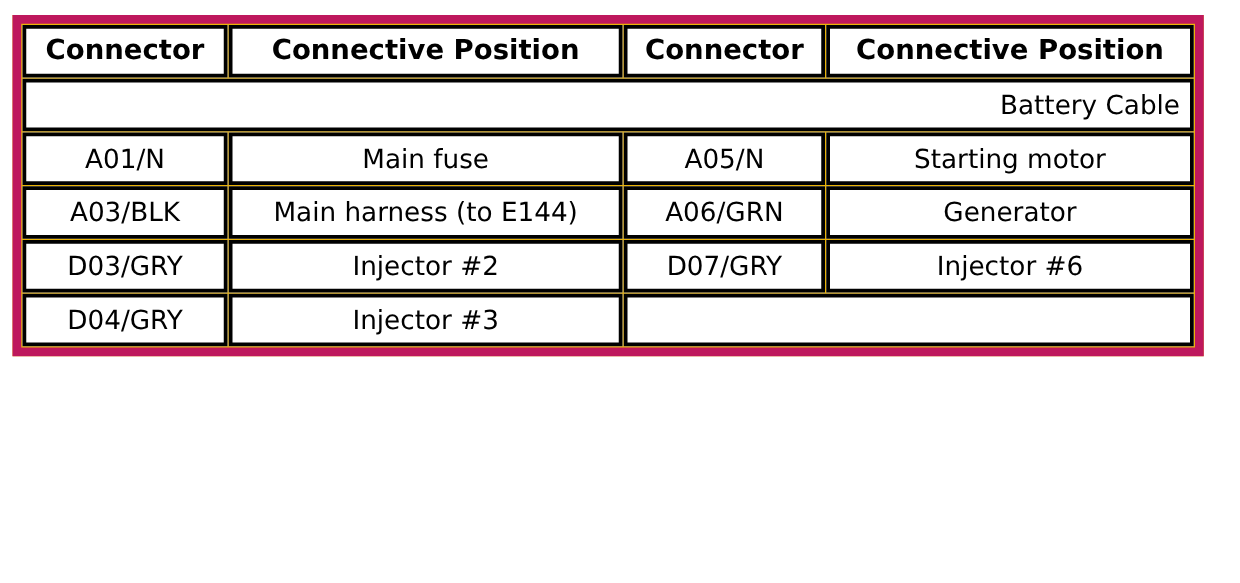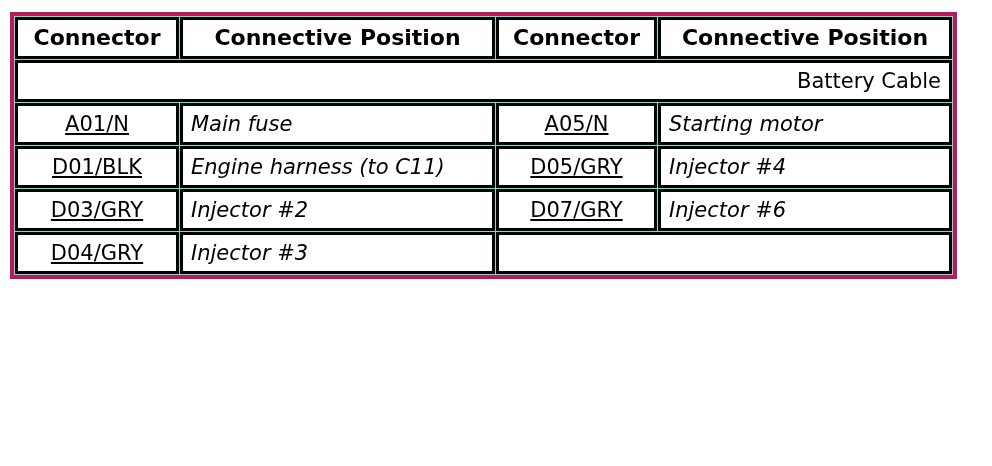--- a/index.html
+++ b/index.html
@@ -18,22 +18,22 @@
     background: #ffffff;
     overflow: hidden;
   }
   table.connector-table {
     position: absolute;
     left: 10px;
     top: 12px;
     width: 943px;
     border-collapse: separate;
     border-spacing: 1px;
-    border: 4px solid #be185d;
-    background: #5eead4;
+    border: 7px solid #be185d;
+    background: #eab308;
     table-layout: fixed;
   }
   table.connector-table th,
   table.connector-table td {
     box-sizing: border-box;
     border: 3px solid #000000;
     background: #ffffff;
     height: 42px;
     padding: 0 8px;
     font-size: 21px;
@@ -44,26 +44,24 @@
   }
   table.connector-table th {
     font-weight: bold;
     font-size: 22px;
     text-align: center;
     padding: 0 2px;
   }
   td.code {
     text-align: center;
     padding: 0 4px;
-    text-decoration: underline;
   }
   td.pos {
-    text-align: left;
+    text-align: center;
     padding-left: 10px;
-    font-style: italic;
   }
   td.section {
     text-align: right;
     padding-left: 8px;
   }
   td.empty {
     border: none;
     background: #ffffff;
   }
 </style>
@@ -90,28 +88,28 @@
     <tr>
       <td class="section" colspan="4">Battery Cable</td>
     </tr>
 
     <tr>
       <td class="code">A01/N</td>
       <td class="pos">Main fuse</td>
       <td class="code">A05/N</td>
       <td class="pos">Starting motor</td>
     </tr>
+    <tr>
+      <td class="code">A03/BLK</td>
+      <td class="pos">Main harness (to E144)</td>
+      <td class="code">A06/GRN</td>
+      <td class="pos">Generator</td>
+    </tr>
 
 
-    <tr>
-      <td class="code">D01/BLK</td>
-      <td class="pos">Engine harness (to C11)</td>
-      <td class="code">D05/GRY</td>
-      <td class="pos">Injector #4</td>
-    </tr>
     <tr>
       <td class="code">D03/GRY</td>
       <td class="pos">Injector #2</td>
       <td class="code">D07/GRY</td>
       <td class="pos">Injector #6</td>
     </tr>
     <tr>
       <td class="code">D04/GRY</td>
       <td class="pos">Injector #3</td>
       <td class="empty" colspan="2"></td>

